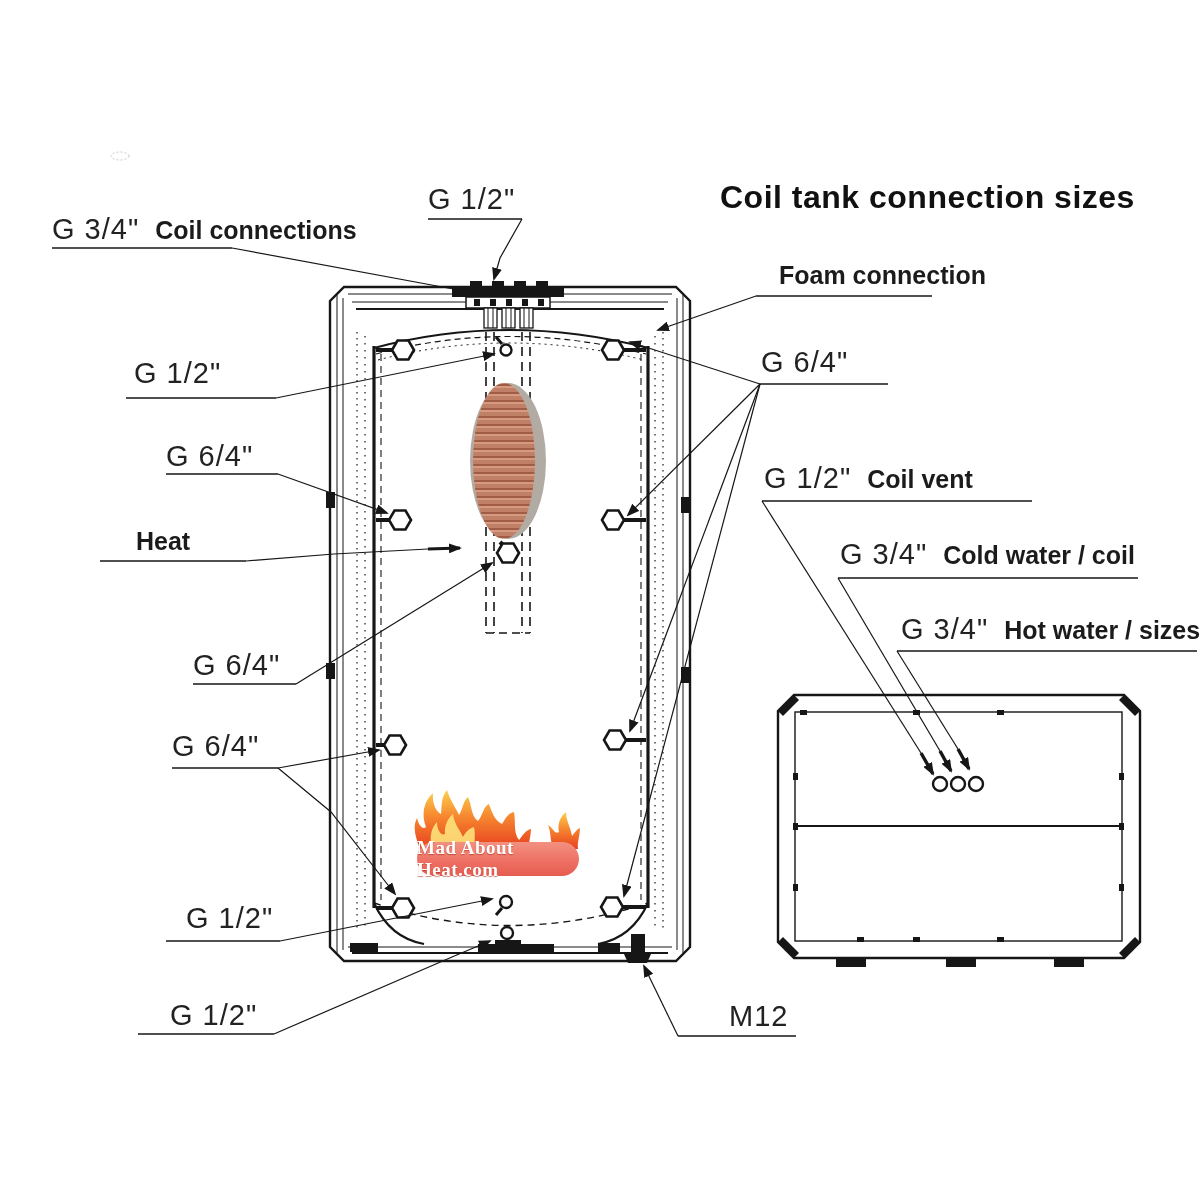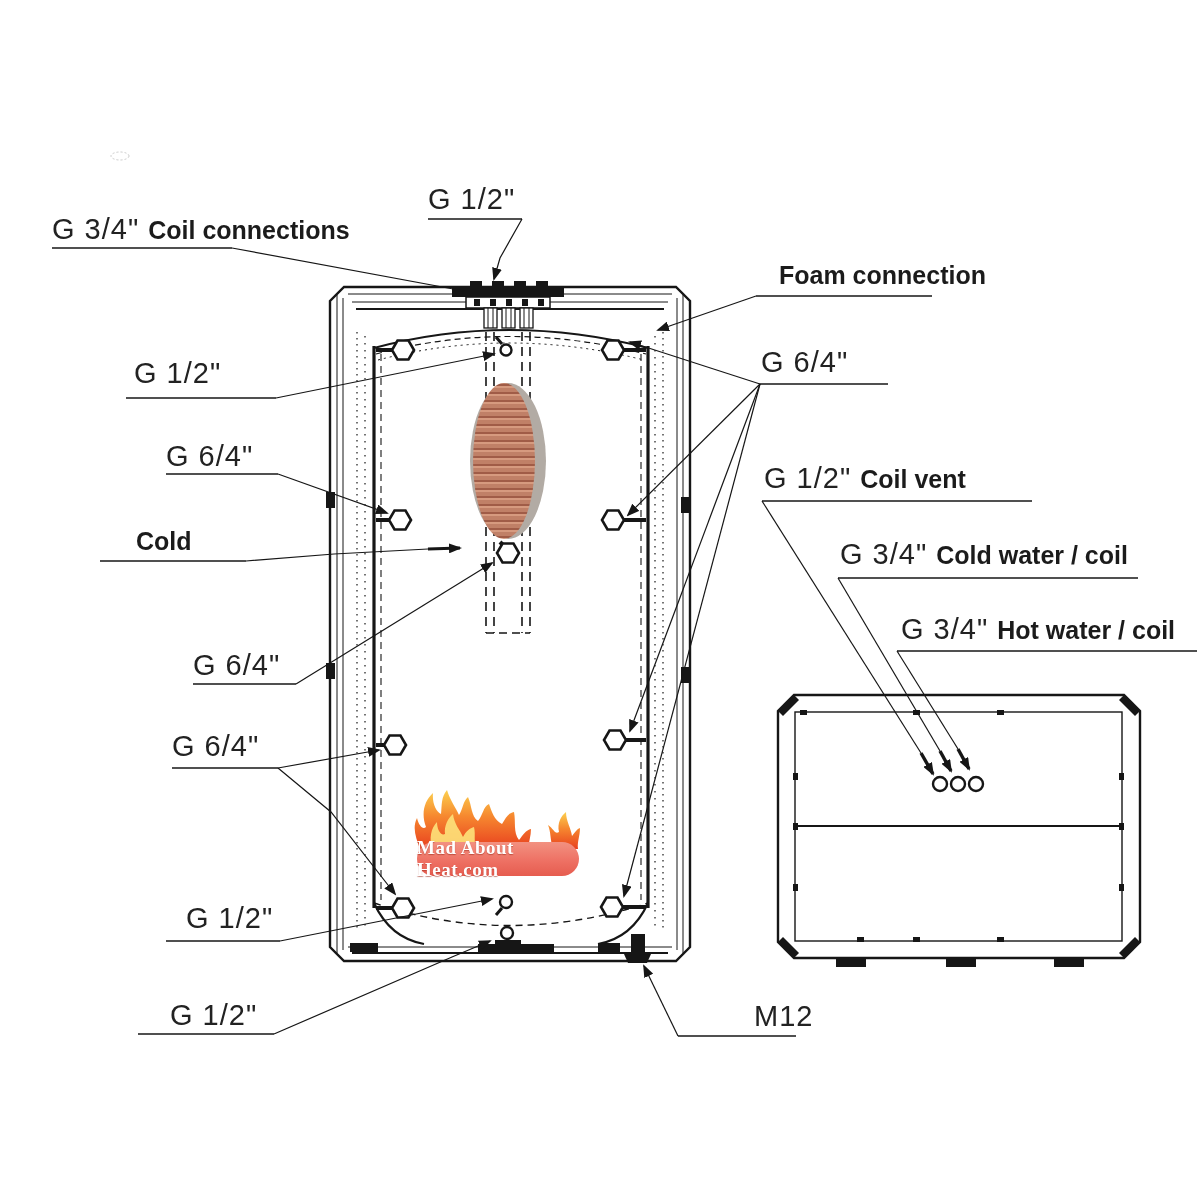--- a/index.html
+++ b/index.html
@@ -2,21 +2,21 @@
 <html><head>
 <meta charset="utf-8">
 <style>
   html,body{margin:0;padding:0;background:#fff;}
   #stage{position:relative;width:1200px;height:1200px;background:#fff;overflow:hidden;
          font-family:"Liberation Sans",sans-serif;}
   #stage svg{position:absolute;left:0;top:0;}
   .lbl{position:absolute;color:#1b1b1b;white-space:nowrap;line-height:1.1;}
   .thin{font-size:29px;font-weight:400;letter-spacing:1px;color:#222;}
   .bold{font-size:25px;font-weight:700;letter-spacing:0;}
-  .pair .bold{margin-left:9px;}
+  .pair .bold{margin-left:16px;}
   .title{font-size:32px;font-weight:700;letter-spacing:.5px;color:#111;}
   #logo-pill{position:absolute;left:417px;top:842px;width:162px;height:34px;border-radius:17px;
      background:linear-gradient(180deg,#f29180 0%,#ee7164 55%,#e65c4f 100%);
      display:flex;align-items:center;justify-content:flex-start;
      font-family:"Liberation Serif",serif;font-weight:700;font-size:19px;color:#fff;
      text-shadow:0 1px 1px rgba(150,40,25,.55);letter-spacing:.5px;}
 </style>
 </head>
 <body>
 
@@ -253,56 +253,57 @@
       C432,803 436,812 441,814 C442,805 441,797 447,790 C450,800 456,808 459,815 C463,809 463,801 468,797
       C472,806 471,816 478,821 C483,815 483,807 489,804 C492,812 494,820 502,824 C506,818 508,813 514,812
       C516,822 513,832 519,840 C523,835 526,830 531,829 C531,837 528,843 529,849 Z"></path>
     <path fill="#fde27a" opacity="0.9" d="M432,849 C429,838 431,828 437,822 C437,830 441,836 445,834 C444,826 448,818 453,814
       C454,824 460,830 463,837 C466,831 470,828 474,827 C476,835 473,842 477,849 Z"></path>
     <path fill="url(#flameG)" d="M553,849 C550,840 551,832 548,825 C554,829 555,835 559,832 C557,823 561,816 566,812
       C566,821 571,828 572,836 C575,832 577,829 580,828 C580,836 577,842 578,849 Z"></path>
   </g>
 </svg>
 
+  <div class="lbl title" style="left:720px;top:180px;">Coil tank connection sizes</div>
 
   <div class="lbl pair" style="left:52px;top:214px;">
     <span class="thin">G 3/4"</span><span class="bold">Coil connections</span>
   </div>
 
   <div class="lbl thin" style="left:428px;top:184px;">G 1/2"</div>
 
   <div class="lbl bold" style="left:779px;top:262px;">Foam connection</div>
 
   <div class="lbl thin" style="left:761px;top:347px;">G 6/4"</div>
 
   <div class="lbl thin" style="left:134px;top:358px;">G 1/2"</div>
 
   <div class="lbl thin" style="left:166px;top:441px;">G 6/4"</div>
 
-  <div class="lbl bold" style="left:136px;top:528px;">Cold</div>
+  <div class="lbl bold" style="left:136px;top:528px;">Heat</div>
 
   <div class="lbl thin" style="left:193px;top:650px;">G 6/4"</div>
 
   <div class="lbl thin" style="left:172px;top:731px;">G 6/4"</div>
 
   <div class="lbl thin" style="left:186px;top:903px;">G 1/2"</div>
 
   <div class="lbl thin" style="left:170px;top:1000px;">G 1/2"</div>
 
-  <div class="lbl thin" style="left:754px;top:1001px;">M12</div>
+  <div class="lbl thin" style="left:729px;top:1001px;">M12</div>
 
   <div class="lbl pair" style="left:764px;top:463px;">
     <span class="thin">G 1/2"</span><span class="bold">Coil vent</span>
   </div>
 
   <div class="lbl pair" style="left:840px;top:539px;">
     <span class="thin">G 3/4"</span><span class="bold">Cold water / coil</span>
   </div>
 
   <div class="lbl pair" style="left:901px;top:614px;">
-    <span class="thin">G 3/4"</span><span class="bold">Hot water / coil</span>
+    <span class="thin">G 3/4"</span><span class="bold">Hot water / sizes</span>
   </div>
 
   <div id="logo-pill">
     <span>Mad About Heat.com</span>
   </div>
 
 </div>
 
 </body></html>

